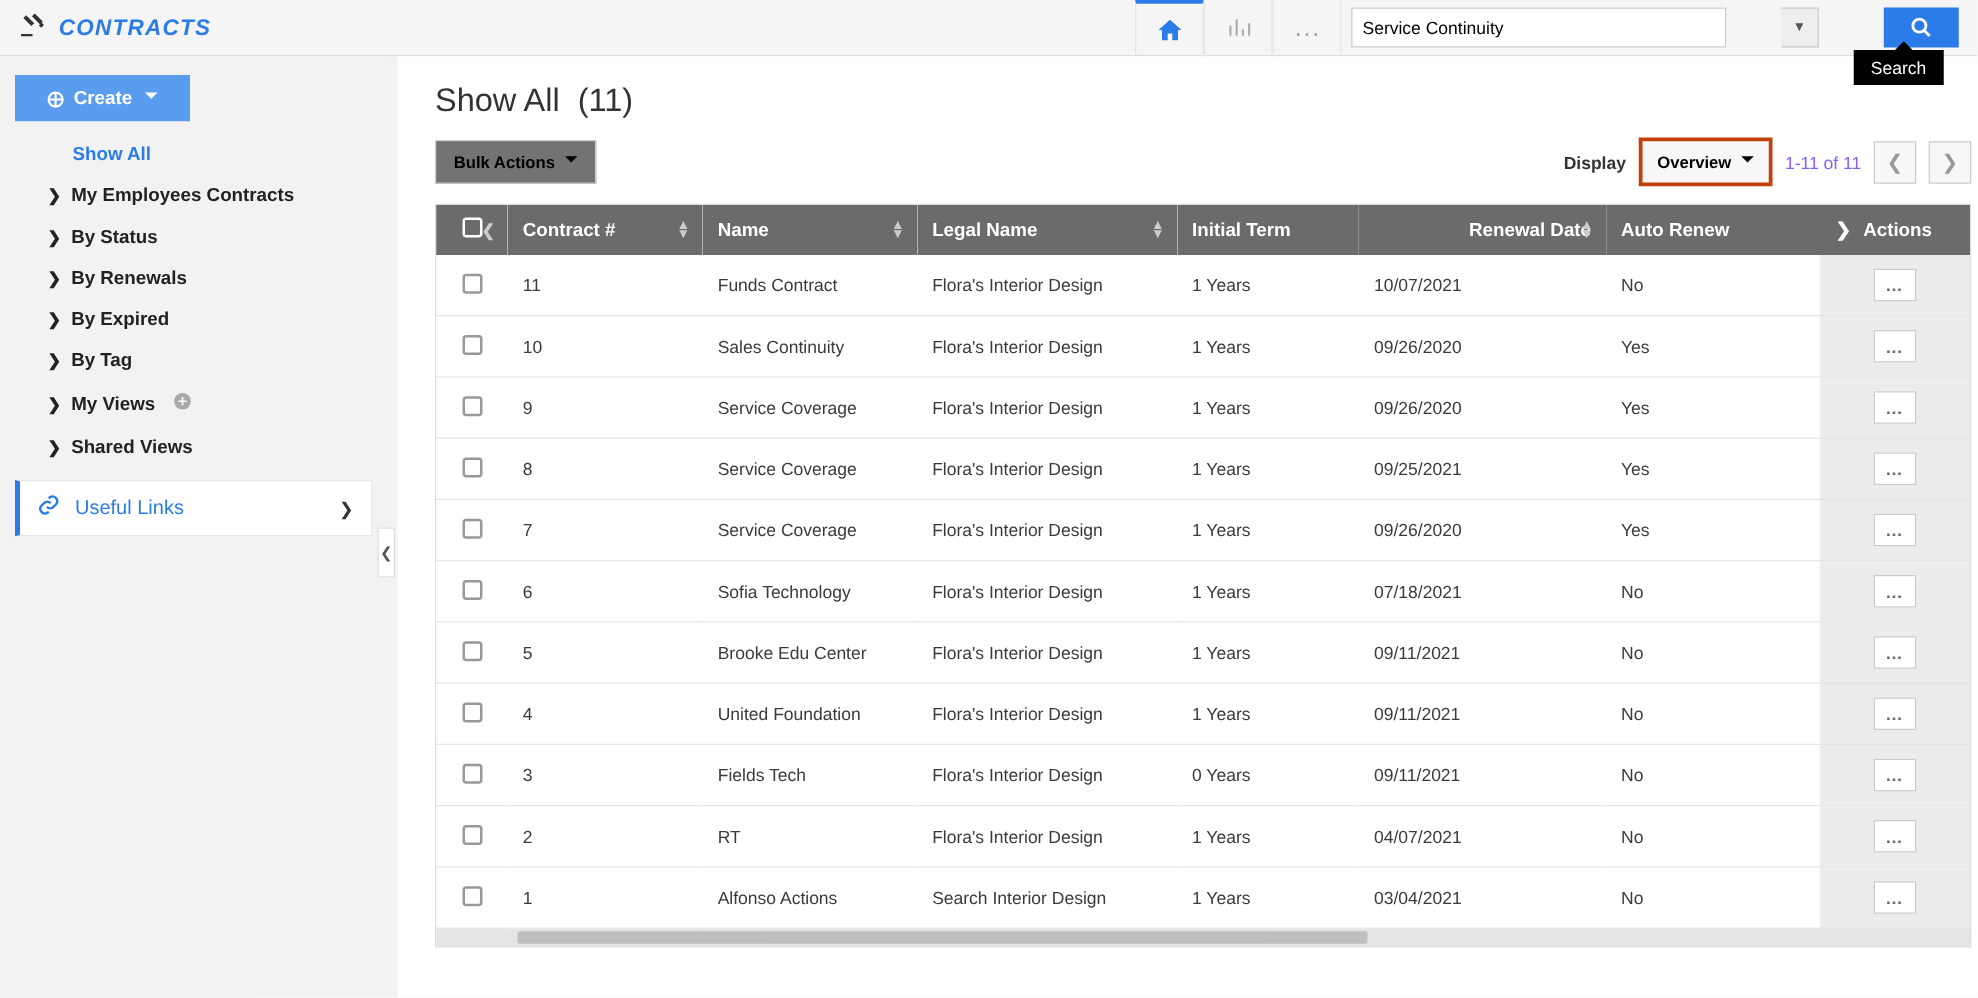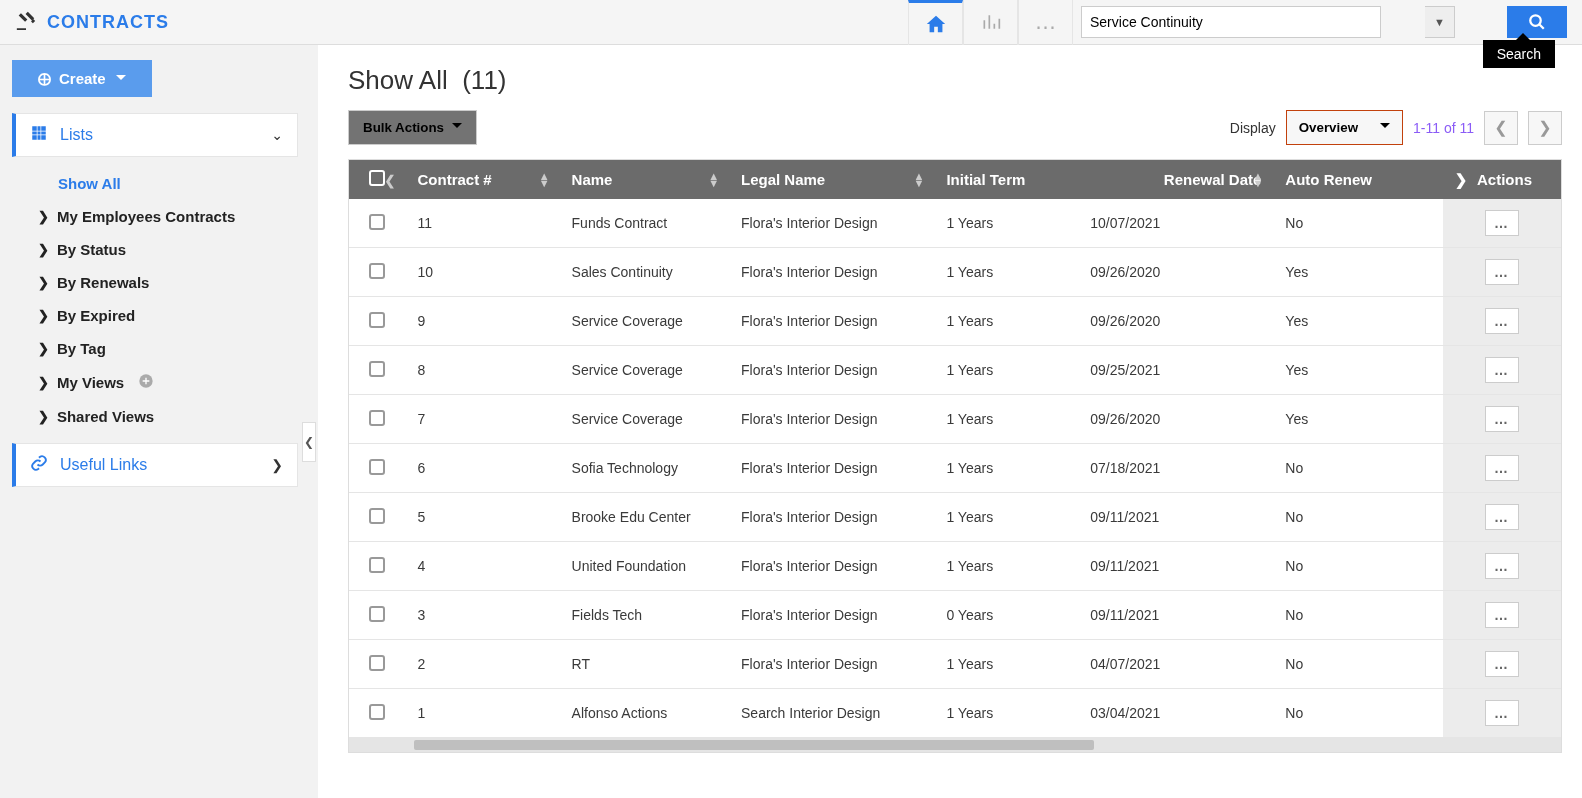--- a/index.html
+++ b/index.html
@@ -2,59 +2,59 @@
 <html><head>
 <meta charset="utf-8">
 <style>
 * { box-sizing: border-box; margin: 0; padding: 0; }
 body { font-family: Arial, Helvetica, sans-serif; font-size: 14px; color: #333; background: #f2f2f2; width: 1582px; height: 798px; overflow: hidden; }
 
 
 .header { height: 45px; background: #f5f5f5; border-bottom: 1px solid #ddd; display: flex; align-items: center; padding: 0 15px; }
 .header-left { display: flex; align-items: center; gap: 10px; }
 .gavel-icon { font-size: 20px; }
-.brand { color: #2B7CE9; font-weight: bold; font-size: 18px; letter-spacing: 1px; }
+.brand { color: #2B7CE9; font-weight: bold; font-size: 18px; letter-spacing: 1px; font-style: italic; }
 .header-right { margin-left: auto; display: flex; align-items: center; gap: 0; position: relative; }
 .hdr-btn { width: 55px; height: 45px; display: flex; align-items: center; justify-content: center; border: none; background: transparent; cursor: pointer; color: #aaa; font-size: 18px; border-left: 1px solid #e5e5e5; border-right: 1px solid #e5e5e5; }
 .hdr-btn.active { color: #2B7CE9; }
 .hdr-btn.home { border-top: 3px solid #2B7CE9; }
 .search-box { display: flex; align-items: center; margin-left: 8px; gap: 44px; }
 .search-input { width: 300px; height: 32px; border: 1px solid #ccc; padding: 0 8px; font-size: 14px; }
 .search-dd { width: 30px; height: 32px; border: 1px solid #ccc; background: #eee; border-left: none; display: flex; align-items: center; justify-content: center; font-size: 11px; color: #555; cursor: pointer; }
 .search-btn { width: 60px; height: 32px; background: #2B7CE9; border: none; color: #fff; font-size: 16px; cursor: pointer; margin-left: 8px; display: flex; align-items: center; justify-content: center; }
 .tooltip { position: absolute; top: 40px; right: 12px; background: #000; color: #fff; padding: 6px 14px; font-size: 14px; }
 .tooltip::before { content: ''; position: absolute; top: -7px; right: 25px; border: 7px solid transparent; border-bottom-color: #000; border-top: none; }
 
 
 .layout { display: flex; height: calc(100% - 45px); }
 .sidebar { width: 310px; background: #f2f2f2; padding: 15px 12px; position: relative; }
 .collapse-handle { position: absolute; right: -6px; top: 50%; width: 14px; height: 40px; background: #fff; border: 1px solid #ddd; display: flex; align-items: center; justify-content: center; font-size: 12px; color: #555; cursor: pointer; }
-.main { flex: 1; background: #fff; padding: 20px 20px 15px 30px; margin-left: 8px; }
+.main { flex: 1; background: #fff; padding: 20px 5px 15px 30px; margin-left: 8px; }
 
 
 .create-btn { background: #5A9CED; color: #fff; border: none; padding: 10px 26px; font-size: 15px; font-weight: bold; cursor: pointer; display: inline-flex; align-items: center; gap: 8px; }
 .create-btn .plus { font-size: 13px; }
 .create-btn .caret { font-size: 10px; margin-left: 2px; }
 .sb-panel { margin-top: 16px; background: #fff; border: 1px solid #e5e5e5; border-left: 4px solid #2B7CE9; padding: 10px 14px; display: flex; align-items: center; gap: 12px; color: #2B7CE9; font-size: 16px; cursor: pointer; }
 .sb-panel .chev { margin-left: auto; color: #333; font-size: 14px; }
 .sb-items { padding: 10px 0 0 6px; }
 .sb-item { padding: 8px 12px 8px 20px; color: #222; font-weight: bold; cursor: pointer; display: flex; align-items: center; gap: 8px; font-size: 15px; }
 .sb-item.active { color: #2B7CE9; font-weight: bold; padding-left: 40px; }
 .sb-item .chev-r { font-size: 13px; }
 .sb-item .add-icon { color: #aaa; margin-left: 6px; }
 .sb-panel.links { margin-top: 10px; }
 
 
 .page-title { font-size: 26px; color: #333; font-weight: normal; }
 .page-title .count { color: #333; }
 .toolbar { display: flex; align-items: center; margin-top: 14px; }
 .bulk-btn { border: 1px solid #ccc; background: #737373; padding: 8px 14px; font-weight: bold; cursor: pointer; display: inline-flex; align-items: center; gap: 8px; }
 .toolbar-right { margin-left: auto; display: flex; align-items: center; gap: 10px; }
-.disp-label { font-weight: normal; text-align: center; }
-.overview-btn { border: 1px solid #c2410c; background: #f7f7f7; padding: 8px 12px; font-weight: bold; cursor: pointer; display: inline-flex; align-items: center; gap: 22px; }
+.disp-label { font-weight: bold; text-align: center; }
+.overview-btn { border: 3px solid #c2410c; background: #f7f7f7; padding: 8px 12px; font-weight: bold; cursor: pointer; display: inline-flex; align-items: center; gap: 8px; }
 .pager-txt { color: #8b5cf6; }
 .pager-btn { width: 34px; height: 34px; border: 1px solid #ccc; background: #f7f7f7; cursor: pointer; color: #999; font-size: 16px; }
 
 
 .table-wrap { margin-top: 14px; border: 1px solid #ddd; }
 table { width: 100%; border-collapse: collapse; }
 thead th { background: #6b6b6b; color: #fff; padding: 10px 12px; text-align: left; font-weight: bold; font-size: 15px; position: relative; }
 thead th .sort { position: absolute; right: 10px; top: 50%; transform: translateY(-50%); font-size: 11px; color: #ccc; line-height: 7px; }
 thead th.chk { width: 55px; text-align: center; }
 thead th.actions-col { width: 115px; background: #6b6b6b; }
@@ -110,37 +110,20 @@
 </div>
 
 <div class="layout">
   <div class="sidebar">
     <button class="create-btn">
       <span class="plus">⨁</span>
       <span>Create</span>
       <span class="caret caret-down"></span>
     </button>
 
-    <div class="sb-panel">
-      <span>
-        <svg width="18" height="18" viewBox="0 0 24 24" fill="#2B7CE9">
-            <rect x="3" y="3" width="6" height="6"></rect>
-            <rect x="10" y="3" width="4" height="6"></rect>
-            <rect x="15" y="3" width="6" height="6"></rect>
-            <rect x="3" y="10" width="6" height="4"></rect>
-            <rect x="10" y="10" width="4" height="4"></rect>
-            <rect x="15" y="10" width="6" height="4"></rect>
-            <rect x="3" y="15" width="6" height="6"></rect>
-            <rect x="10" y="15" width="4" height="6"></rect>
-            <rect x="15" y="15" width="6" height="6"></rect>
-          </svg>
-      </span>
-      <span>Lists</span>
-      <span class="chev">⌄</span>
-    </div>
 
     <div class="sb-items">
       <div class="sb-item active">
         <span>Show All</span>
       </div>
       <div class="sb-item">
         <span class="chev-r">❯</span>
         <span>My Employees Contracts</span>
       </div>
       <div class="sb-item">

